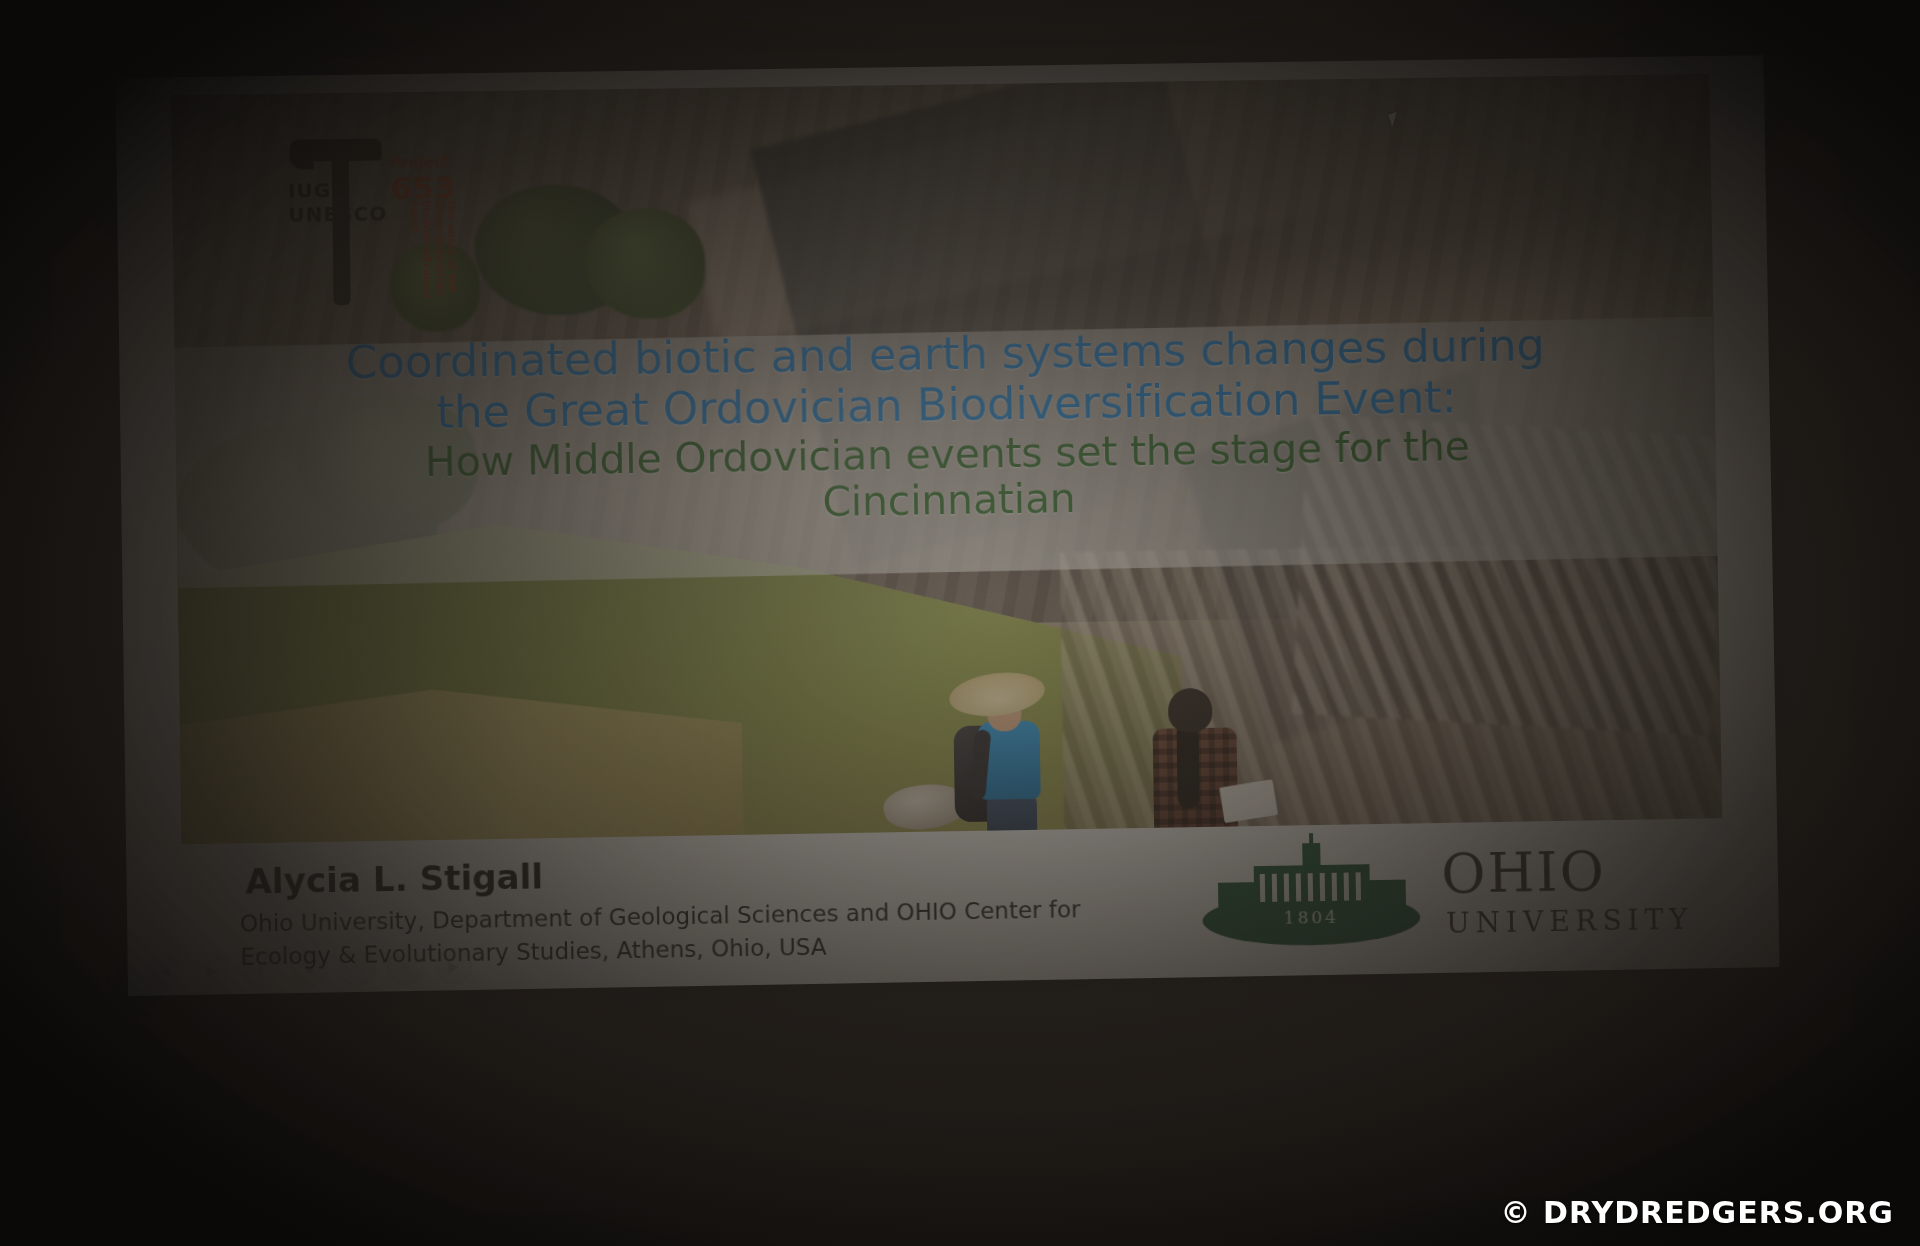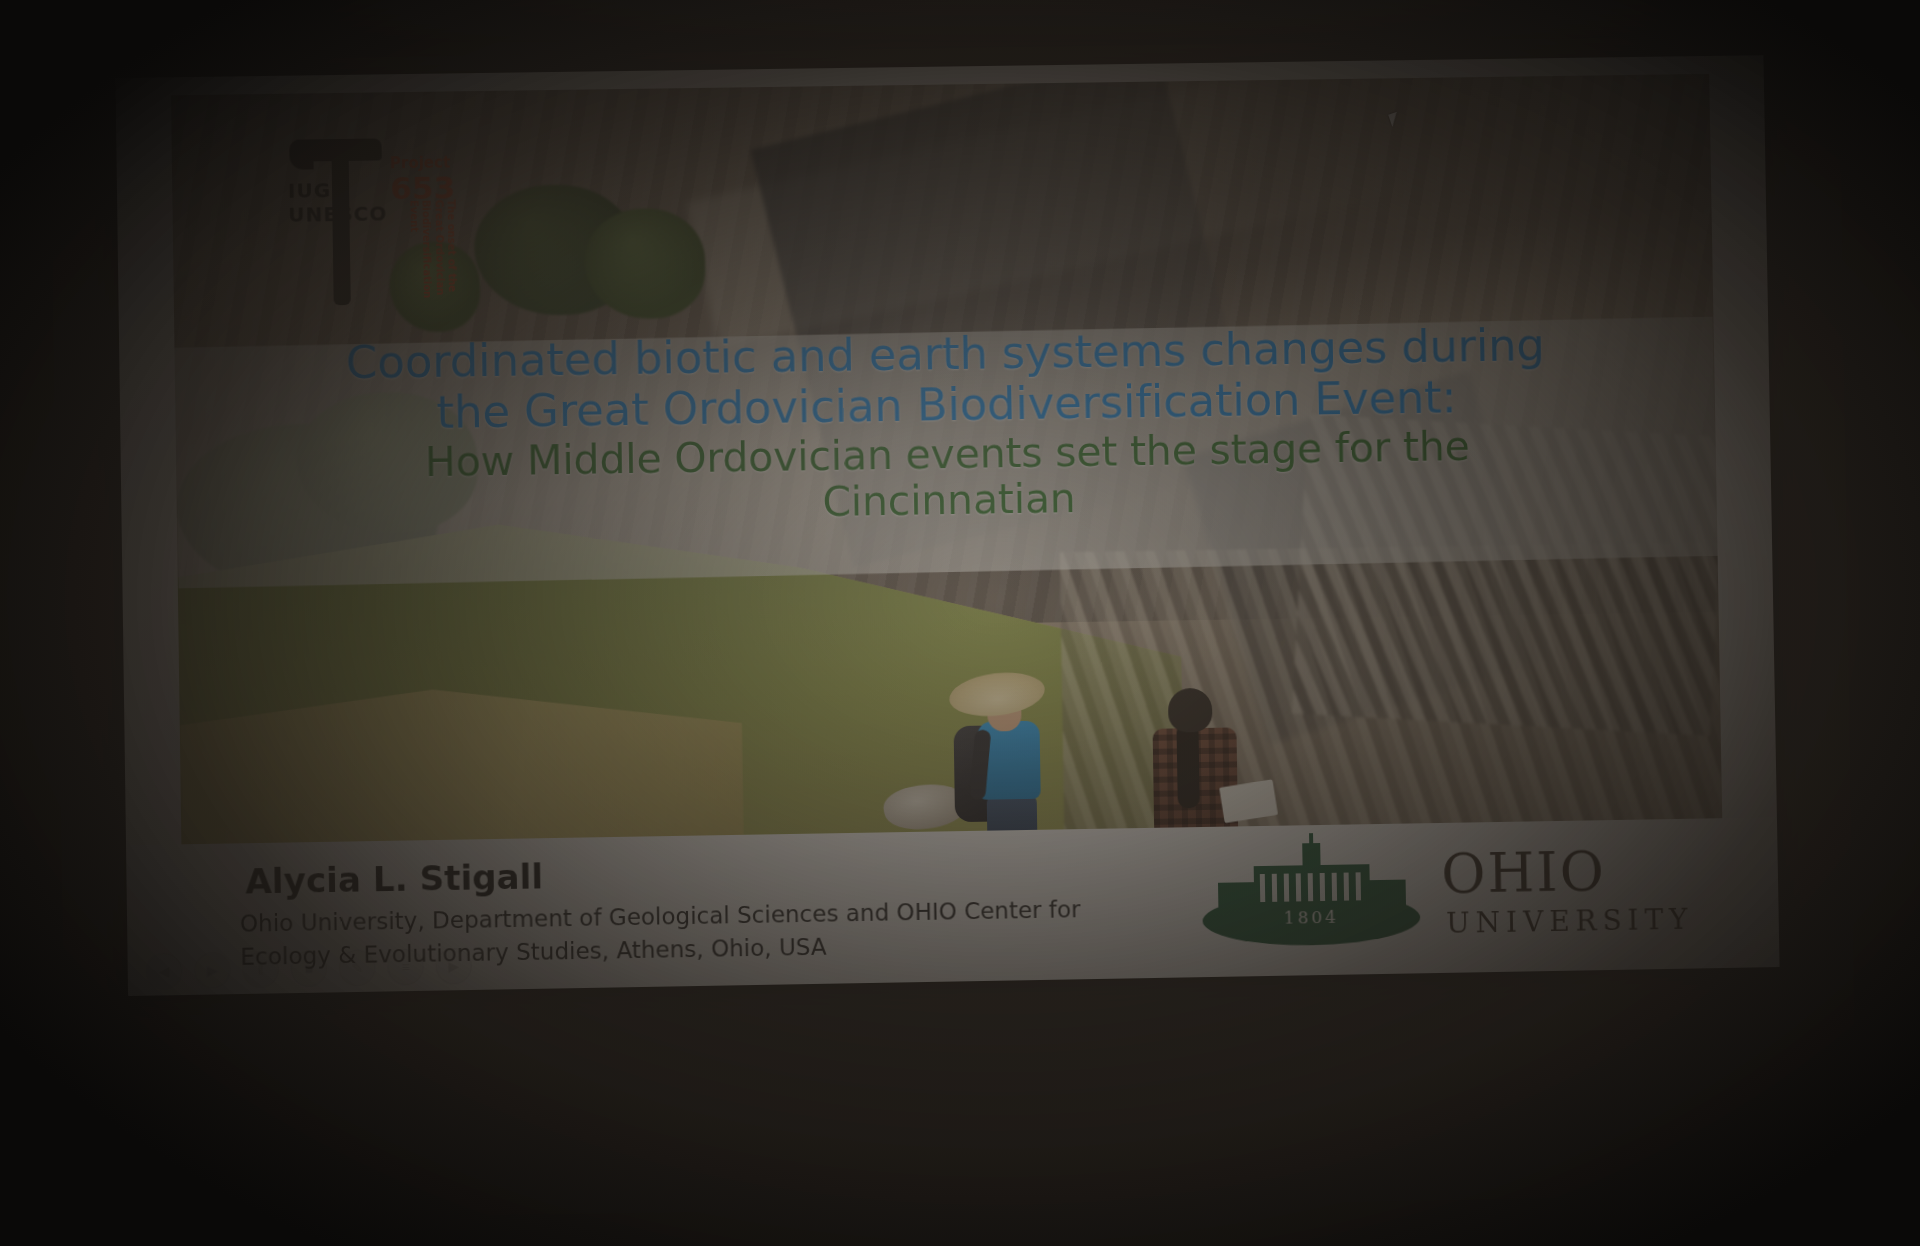--- a/index.html
+++ b/index.html
@@ -580,13 +580,14 @@
 
         <div class="glare"></div>
       </div>
 
       <div class="cursor"></div>
     </div>
   </div>
 
   <div id="room-vignette"></div>
 
+  <div class="watermark">© DRYDREDGERS.ORG</div>
 </div>
 
 </body></html>

